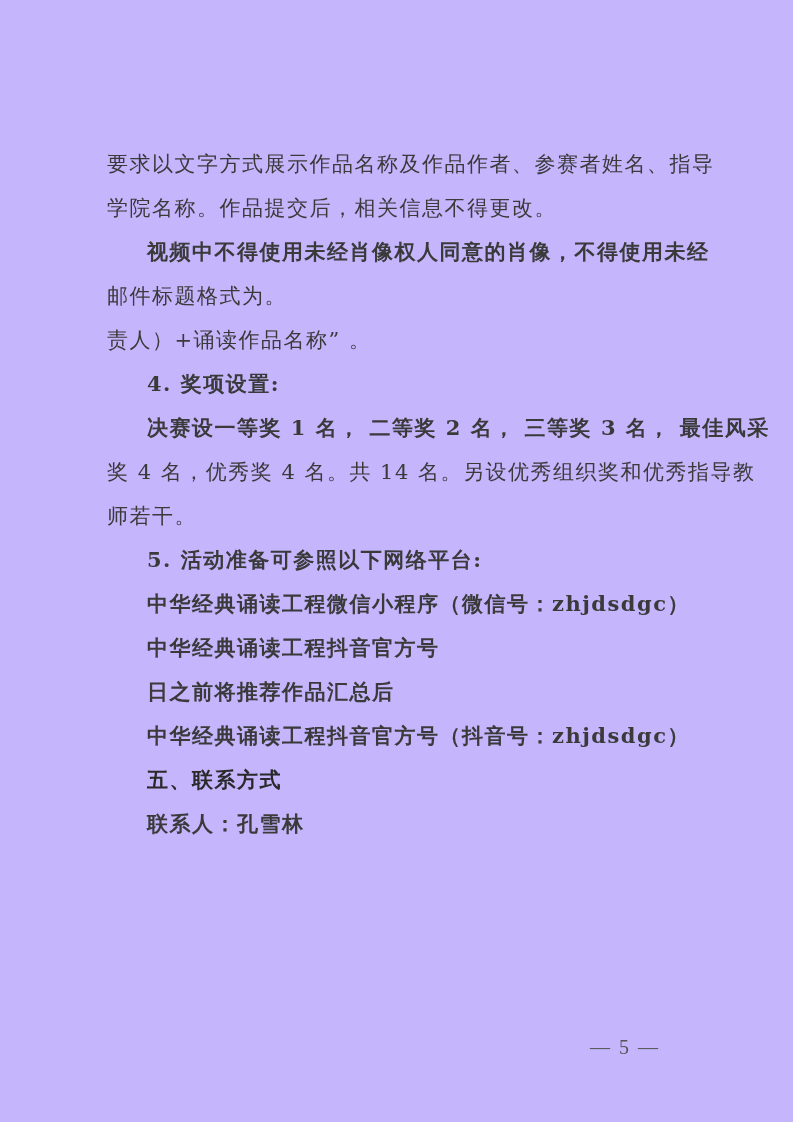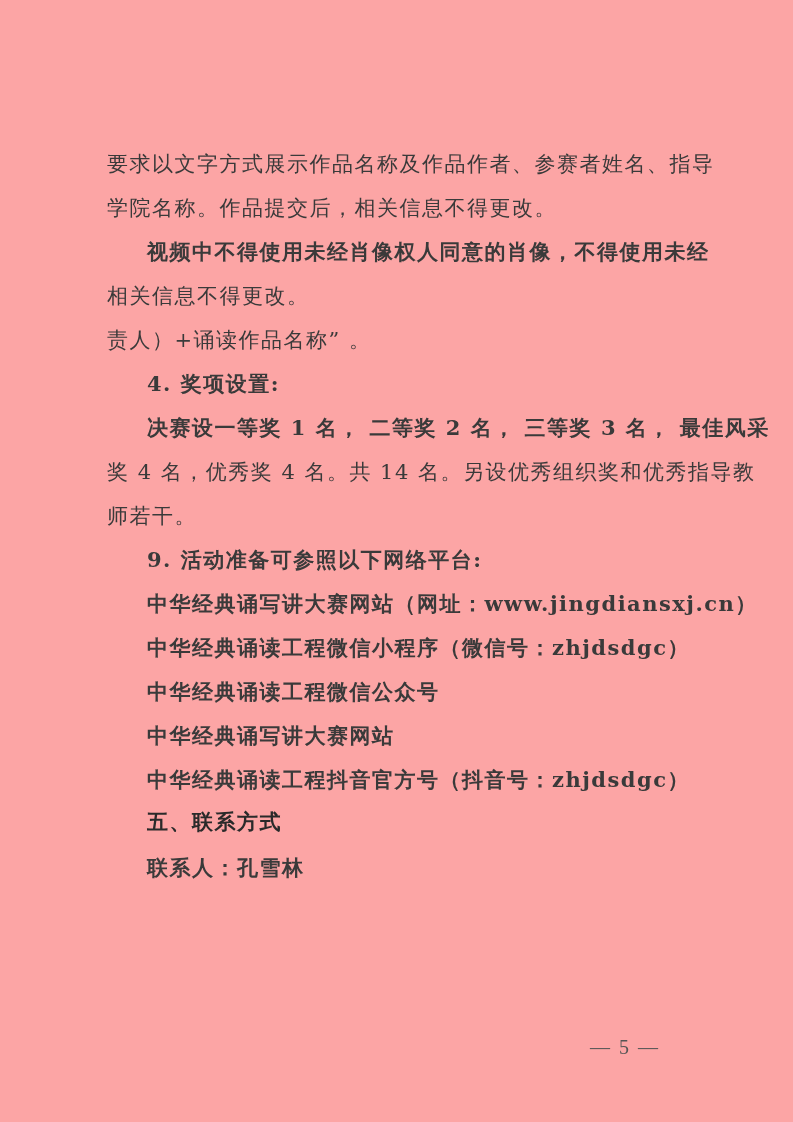--- a/index.html
+++ b/index.html
@@ -11,21 +11,21 @@
     width: 793px;
     height: 1122px;
     position: relative;
     overflow: hidden;
     background: #fdfdfd;
   }
   .page {
     position: absolute;
     left: 0; top: 0;
     width: 793px; height: 1122px;
-    background: #fca5a5;
+    background: #c4b5fd;
   }
   .body-text {
     position: absolute;
     left: 107px;
     top: 142px;
     width: 580px;
     font-family: "DejaVu Serif", "Liberation Serif", serif;
     font-size: 21px;
     color: #3a3a3a;
     line-height: 44px;
@@ -33,21 +33,21 @@
   }
   .line {
     display: block;
     white-space: nowrap;
     height: 44px;
   }
   .indent { padding-left: 40px; font-weight: bold; }
   .heading {
     font-weight: bold;
     color: #2a2a2a;
-    font-family: Liberation Mono, monospace;
+    font-family: Liberation Serif, serif;
   }
   .page-number {
     position: absolute;
     left: 590px;
     top: 1036px;
     font-family: "Liberation Serif", "DejaVu Serif", serif;
     font-size: 20px;
     color: #555555;
     letter-spacing: 2px;
     white-space: nowrap;
@@ -56,36 +56,35 @@
 </head>
 <body>
 
 <div class="page">
   <div class="body-text">
 
     <span class="line">要求以文字方式展示作品名称及作品作者、参赛者姓名、指导</span>
     <span class="line">学院名称。作品提交后，相关信息不得更改。</span>
 
     <span class="line indent">视频中不得使用未经肖像权人同意的肖像，不得使用未经</span>
-    <span class="line">相关信息不得更改。</span>
+    <span class="line">邮件标题格式为。</span>
 
     <span class="line">责人）+诵读作品名称” 。</span>
 
     <span class="line indent">4. 奖项设置:</span>
 
     <span class="line indent">决赛设一等奖 1 名， 二等奖 2 名， 三等奖 3 名， 最佳风采</span>
     <span class="line">奖 4 名，优秀奖 4 名。共 14 名。另设优秀组织奖和优秀指导教</span>
     <span class="line">师若干。</span>
 
-    <span class="line indent">9. 活动准备可参照以下网络平台:</span>
+    <span class="line indent">5. 活动准备可参照以下网络平台:</span>
 
-    <span class="line indent">中华经典诵写讲大赛网站（网址：www.jingdiansxj.cn）</span>
     <span class="line indent">中华经典诵读工程微信小程序（微信号：zhjdsdgc）</span>
-    <span class="line indent">中华经典诵读工程微信公众号</span>
-    <span class="line indent">中华经典诵写讲大赛网站</span>
+    <span class="line indent">中华经典诵读工程抖音官方号</span>
+    <span class="line indent">日之前将推荐作品汇总后</span>
     <span class="line indent">中华经典诵读工程抖音官方号（抖音号：zhjdsdgc）</span>
 
     <span class="line indent heading">五、联系方式</span>
 
     <span class="line indent">联系人：孔雪林</span>
   </div>
 
   <div class="page-number">— 5 —</div>
 </div>
 

